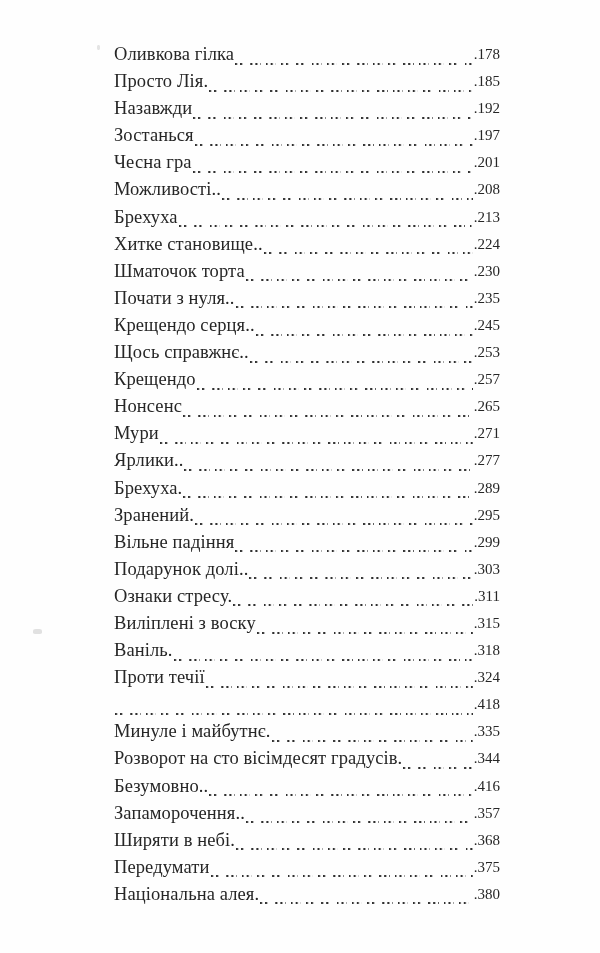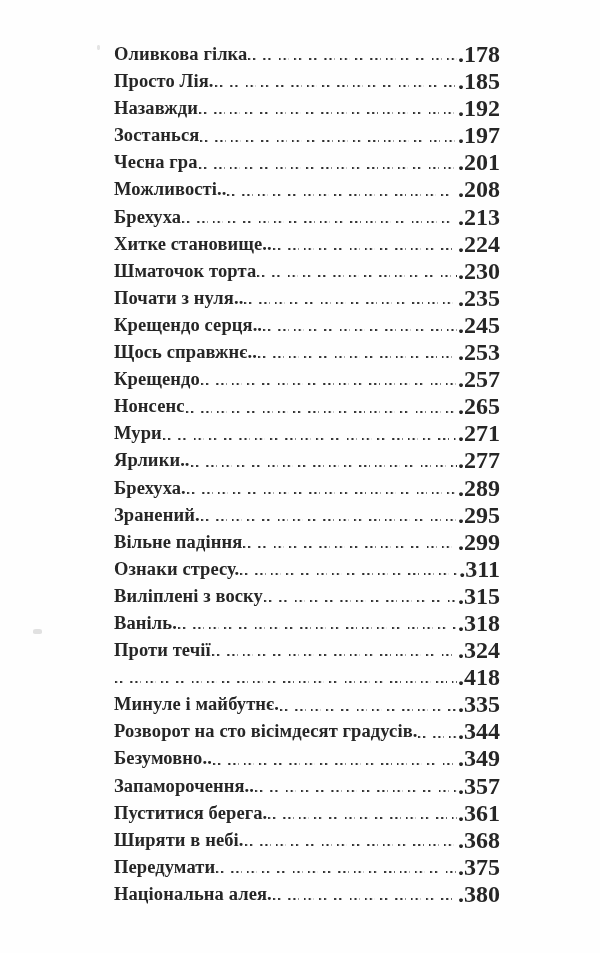--- a/index.html
+++ b/index.html
@@ -53,28 +53,27 @@
   
   #toc {
     position: absolute;
     left: 114px;
     top: 41px;
     width: 386px;
   }
 
   .toc-entry {
     display: flex;
-    align-items: center;
+    align-items: flex-end;
     width: 100%;
     height: 27.1px;
     font-size: 18.5px;
     line-height: 27.1px;
     white-space: nowrap;
     overflow: hidden;
-    font-weight: bold;
   }
 
   .toc-title {
     flex: 0 0 auto;
     letter-spacing: .1px;
   }
 
   
   .toc-leader {
     flex: 1 1 auto;
@@ -100,21 +99,21 @@
         rgba(0,0,0,0) 10.2px, rgba(0,0,0,0) 15.3px);
     mask-image: repeating-linear-gradient(
         to right,
         #000 0px, #000 10.2px,
         rgba(0,0,0,0) 10.2px, rgba(0,0,0,0) 15.3px);
   }
 
   .toc-page {
     flex: 0 0 auto;
     text-align: right;
-    font-size: 24px;
+    font-size: 15px;
   }
   
   .toc-page::before {
     content: ".";
   }
 </style>
 </head>
 <body>
 
 <div id="page">
@@ -212,20 +211,25 @@
         <span class="toc-title">Зранений.</span>
         <span class="toc-leader"></span>
         <span class="toc-page">295</span>
       </div>
       <div class="toc-entry">
         <span class="toc-title">Вільне падіння</span>
         <span class="toc-leader"></span>
         <span class="toc-page">299</span>
       </div>
       <div class="toc-entry">
+        <span class="toc-title">Подарунок долі..</span>
+        <span class="toc-leader"></span>
+        <span class="toc-page">303</span>
+      </div>
+      <div class="toc-entry">
         <span class="toc-title">Ознаки стресу.</span>
         <span class="toc-leader"></span>
         <span class="toc-page">311</span>
       </div>
       <div class="toc-entry">
         <span class="toc-title">Виліплені з воску</span>
         <span class="toc-leader"></span>
         <span class="toc-page">315</span>
       </div>
       <div class="toc-entry">
@@ -248,33 +252,28 @@
         <span class="toc-page">335</span>
       </div>
       <div class="toc-entry">
         <span class="toc-title">Розворот на сто вісімдесят градусів.</span>
         <span class="toc-leader"></span>
         <span class="toc-page">344</span>
       </div>
       <div class="toc-entry">
         <span class="toc-title">Безумовно..</span>
         <span class="toc-leader"></span>
-        <span class="toc-page">349</span>
+        <span class="toc-page">416</span>
       </div>
       <div class="toc-entry">
         <span class="toc-title">Запаморочення..</span>
         <span class="toc-leader"></span>
         <span class="toc-page">357</span>
       </div>
       <div class="toc-entry">
-        <span class="toc-title">Пуститися берега.</span>
-        <span class="toc-leader"></span>
-        <span class="toc-page">361</span>
-      </div>
-      <div class="toc-entry">
         <span class="toc-title">Ширяти в небі.</span>
         <span class="toc-leader"></span>
         <span class="toc-page">368</span>
       </div>
       <div class="toc-entry">
         <span class="toc-title">Передумати</span>
         <span class="toc-leader"></span>
         <span class="toc-page">375</span>
       </div>
       <div class="toc-entry">

